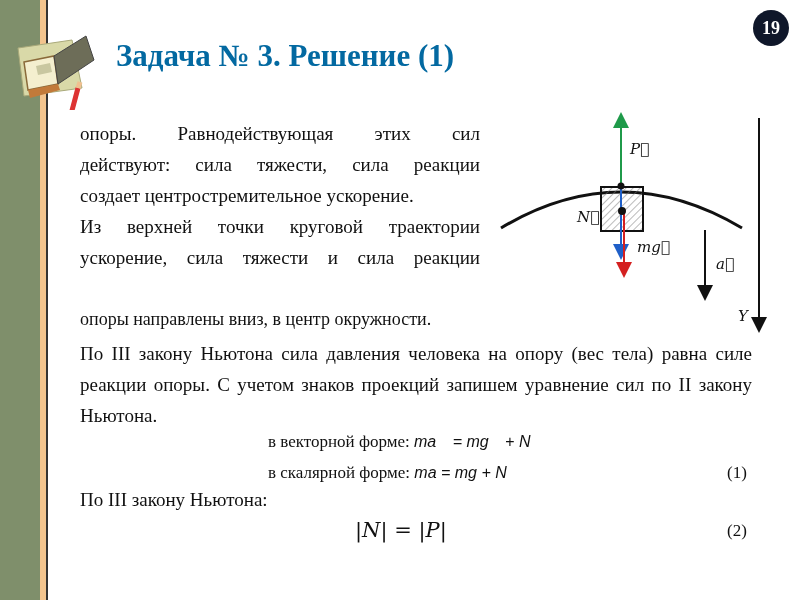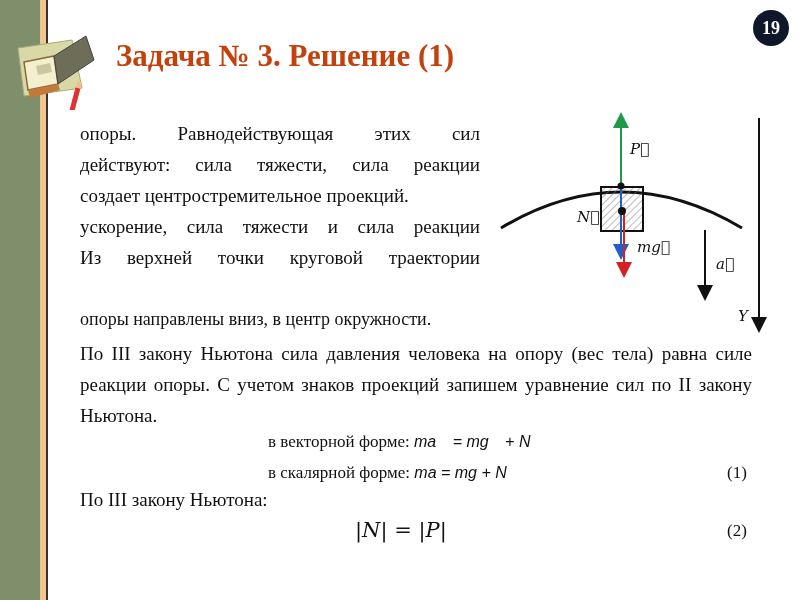--- a/index.html
+++ b/index.html
@@ -1,21 +1,21 @@
 <!DOCTYPE html>
 <html><head>
 <meta charset="utf-8">
 <style>
   html, body { margin:0; padding:0; }
   body { width:800px; height:600px; position:relative; overflow:hidden; background:#ffffff; font-family:"Liberation Serif", serif; color:#111; }
   .side-bar { position:absolute; left:0; top:0; width:40px; height:600px; background:#7f8f6b; }
   .side-stripe { position:absolute; left:40px; top:0; width:6px; height:600px; background:#f2c48e; }
   .side-line { position:absolute; left:46px; top:0; width:2px; height:600px; background:#333; }
   .logo { position:absolute; left:12px; top:18px; width:84px; height:92px; }
-  .title { position:absolute; left:116px; top:38px; font-size:31px; font-weight:bold; color:#c2410c; white-space:nowrap; }
+  .title { position:absolute; left:116px; top:38px; font-size:31px; font-weight:bold; color:#0369a1; white-space:nowrap; }
   .page-badge { position:absolute; left:753px; top:10px; width:36px; height:36px; border-radius:50%; background:#0f172a; color:#fff; font-weight:bold; font-size:18px; display:flex; align-items:center; justify-content:center; }
   .para { position:absolute; font-size:19px; line-height:31px; }
   .para1 { left:80px; top:118px; width:400px; text-align:justify; text-align-last:justify; }
   .para1 .last { text-align-last:left; }
   .para1-end { position:absolute; left:80px; top:304px; font-size:18px; line-height:31px; white-space:nowrap; }
   .para2 { left:80px; top:338px; width:672px; text-align:justify; }
   .eq { position:absolute; font-size:17px; white-space:nowrap; }
   .eq i { font-family:Liberation Sans, sans-serif; font-size:16px; }
   .eq-num { position:absolute; font-size:17px; }
   .eq2-text { position:absolute; left:80px; top:489px; font-size:19px; }
@@ -39,23 +39,23 @@
   <line x1="66" y1="70" x2="58" y2="100" stroke="#d33" stroke-width="5"></line>
   <line x1="66" y1="70" x2="68" y2="64" stroke="#f0c090" stroke-width="5"></line>
 </svg>
 
 <div class="title">Задача № 3. Решение (1)</div>
 <div class="page-badge">19</div>
 
 <div class="para para1">
   <div>опоры. Равнодействующая этих сил</div>
   <div>действуют: сила тяжести, сила реакции</div>
-  <div class="last">создает центростремительное проекций.</div>
+  <div class="last">создает центростремительное ускорение.</div>
+  <div>Из верхней точки круговой траектории</div>
   <div>ускорение, сила тяжести и сила реакции</div>
-  <div>Из верхней точки круговой траектории</div>
 </div>
 <div class="para1-end">опоры направлены вниз, в центр окружности.</div>
 
 <div class="para para2">По III закону Ньютона сила давления человека на опору (вес тела) равна силе реакции опоры. С учетом знаков проекций запишем уравнение сил по II закону Ньютона.</div>
 
 <div class="eq" style="left:268px;top:432px;">
   <span>в векторной форме:</span>
   <i>ma⃗ = mg⃗ + N⃗</i>
 </div>
 <div class="eq" style="left:268px;top:463px;">

